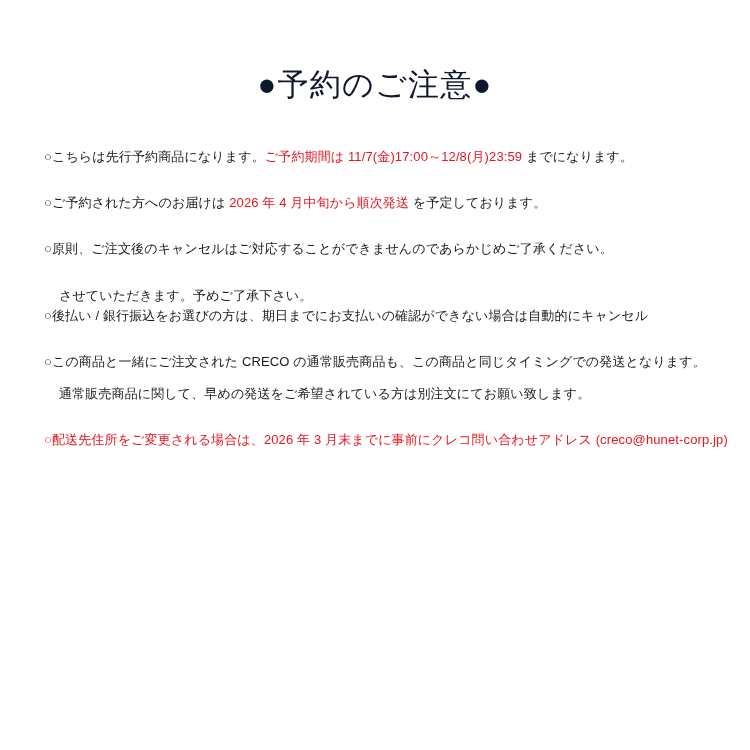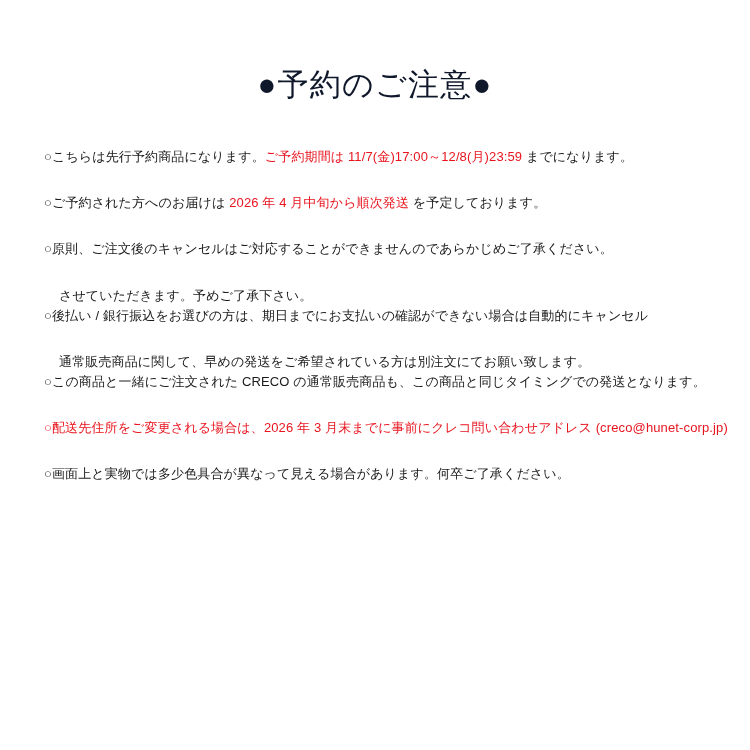--- a/index.html
+++ b/index.html
@@ -71,23 +71,20 @@
         <span class="notice-line"><span class="seg-plain">○ご予約された方へのお届けは </span><span class="seg-red">2026 年 4 月中旬から順次発送</span><span class="seg-plain"> を予定しております。</span></span>
       </div>
       <div class="notice-item">
         <span class="notice-line"><span class="seg-plain">○原則、ご注文後のキャンセルはご対応することができませんのであらかじめご了承ください。</span></span>
       </div>
       <div class="notice-item">
         <span class="notice-line indent"><span class="seg-plain">させていただきます。予めご了承下さい。</span></span>
         <span class="notice-line"><span class="seg-plain">○後払い / 銀行振込をお選びの方は、期日までにお支払いの確認ができない場合は自動的にキャンセル</span></span>
       </div>
       <div class="notice-item">
+        <span class="notice-line"><span class="seg-plain">○この商品と一緒にご注文された CRECO の通常販売商品も、この商品と同じタイミングでの発送となります。</span></span>
         <span class="notice-line indent"><span class="seg-plain">通常販売商品に関して、早めの発送をご希望されている方は別注文にてお願い致します。</span></span>
-        <span class="notice-line"><span class="seg-plain">○この商品と一緒にご注文された CRECO の通常販売商品も、この商品と同じタイミングでの発送となります。</span></span>
       </div>
       <div class="notice-item">
         <span class="notice-line"><span class="seg-red">○配送先住所をご変更される場合は、2026 年 3 月末までに事前にクレコ問い合わせアドレス (creco@hunet-corp.jp)</span></span>
-      </div>
-      <div class="notice-item">
-        <span class="notice-line"><span class="seg-plain">○画面上と実物では多少色具合が異なって見える場合があります。何卒ご了承ください。</span></span>
       </div>
     </div>
 </div>
 
 </body></html>

